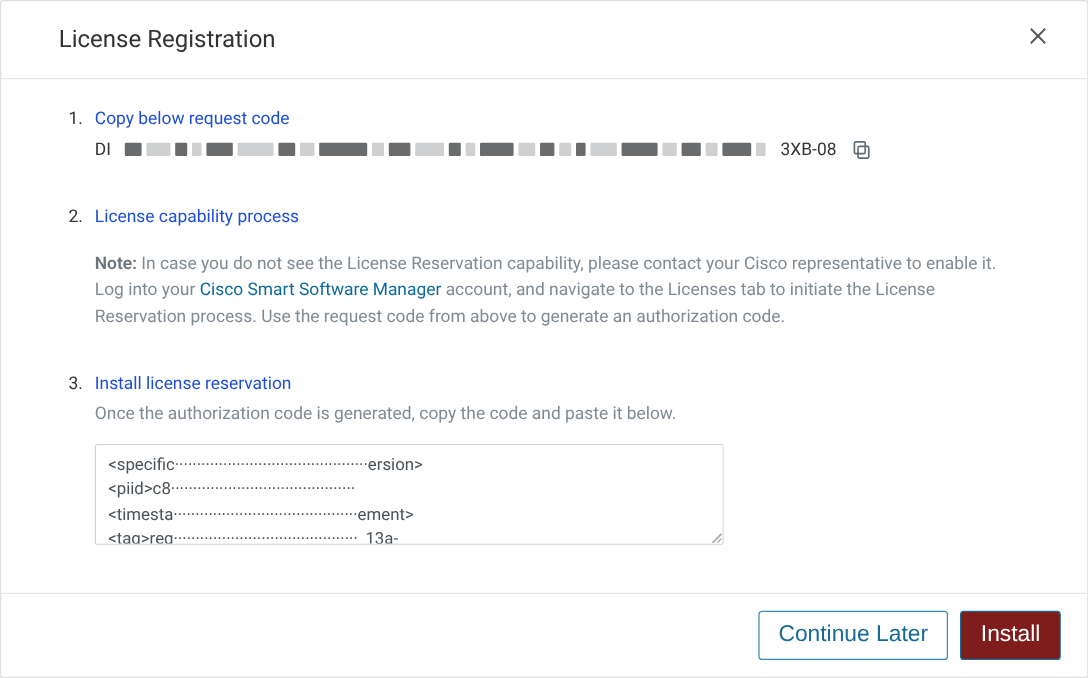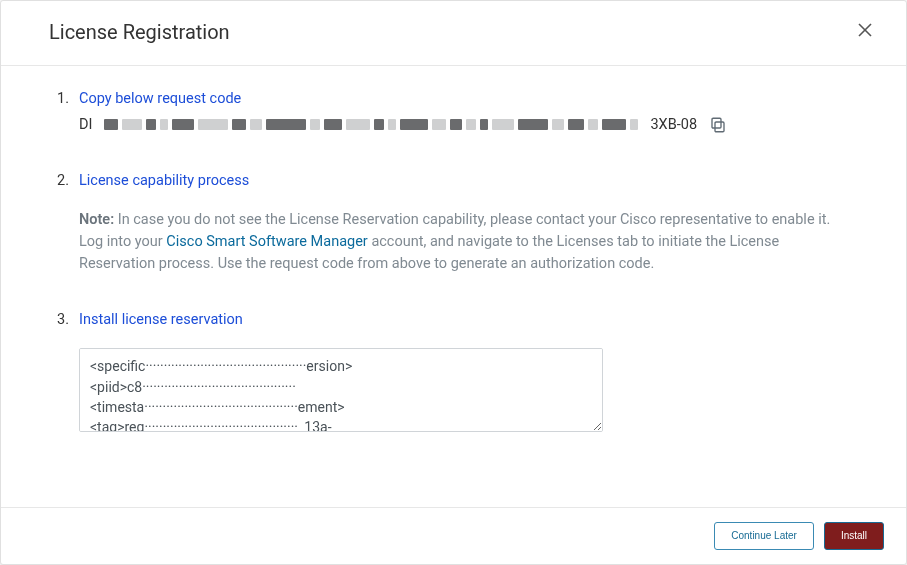--- a/index.html
+++ b/index.html
@@ -105,21 +105,21 @@
     }
     .modal-footer {
       border-top: 1px solid #e7e7e7;
       padding: 14px 22px;
       display: flex;
       justify-content: flex-end;
       align-items: center;
       gap: 10px;
     }
     .btn {
-      font-size: 10px;
+      font-size: 19px;
       padding: 6px 16px;
       border-radius: 3px;
       cursor: pointer;
       line-height: 1.4;
     }
     .btn-secondary {
       background: #fff;
       color: #176b94;
       border: 1px solid #3a8ab3;
     }
@@ -215,20 +215,21 @@
         <div class="step-desc">
           <span>Log into your </span><a href="#" class="link">Cisco Smart Software Manager</a><span> account, and navigate to the Licenses tab to initiate the License Reservation process. Use the request code from above to generate an authorization code.</span>
         </div>
       </div>
     </div>
 
     <div class="step">
       <div class="step-num">3.</div>
       <div class="step-content">
         <div class="step-title">Install license reservation</div>
+        <div class="step-desc">Once the authorization code is generated, copy the code and paste it below.</div>
         <textarea class="code-textarea" style="">&lt;specific············································ersion&gt;
 &lt;piid&gt;c8··········································
 &lt;timesta··········································ement&gt;
 &lt;tag&gt;reg··········································_13a-</textarea>
       </div>
     </div>
 
   </div>
 
   <div class="modal-footer">

